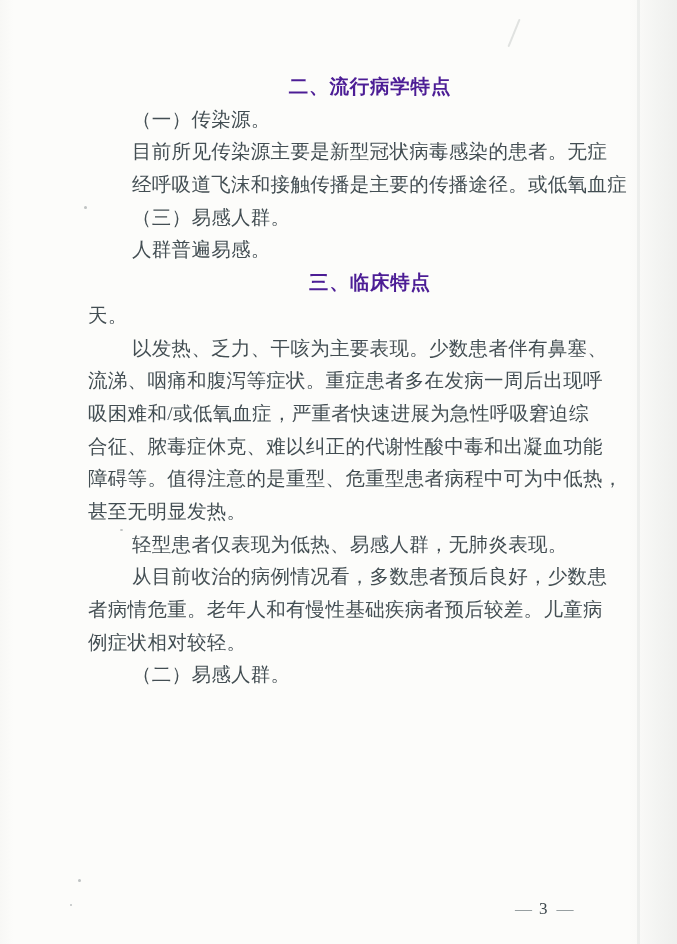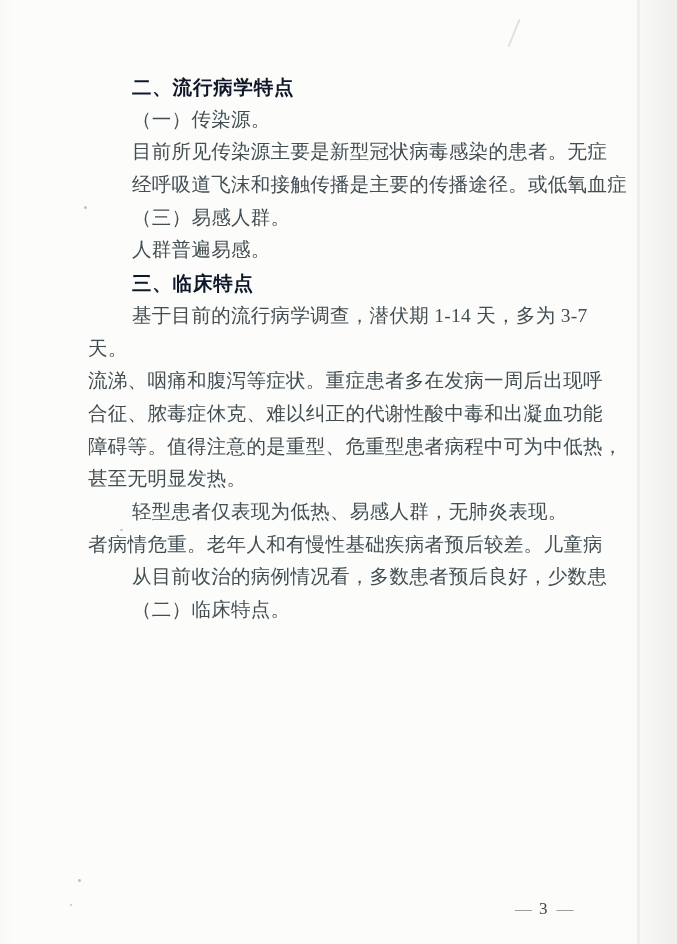--- a/index.html
+++ b/index.html
@@ -60,24 +60,25 @@
     letter-spacing: 0.3px;
   }
   .ln {
     white-space: nowrap;
     height: 32.7px;
   }
   .ind {
     padding-left: 44px;
   }
   .hd {
-    font-family: Liberation Sans, sans-serif;
+    font-family: Liberation Serif, serif;
     font-weight: 700;
-    color: #0f172a;
+    color: #4c1d95;
     letter-spacing: 0.8px;
+    text-align: center;
   }
   .page-number {
     position: absolute;
     left: 508px;
     top: 899px;
     font-size: 17px;
     color: #3e484d;
     letter-spacing: 2px;
     white-space: nowrap;
   }
@@ -100,27 +101,29 @@
   <div class="speck s4"></div>
 
   <div class="text-block">
     <div class="ln ind hd">二、流行病学特点</div>
     <div class="ln ind">（一）传染源。</div>
     <div class="ln ind">目前所见传染源主要是新型冠状病毒感染的患者。无症</div>
     <div class="ln ind">经呼吸道飞沫和接触传播是主要的传播途径。或低氧血症</div>
     <div class="ln ind">（三）易感人群。</div>
     <div class="ln ind">人群普遍易感。</div>
     <div class="ln ind hd">三、临床特点</div>
-    <div class="ln ind">基于目前的流行病学调查，潜伏期 1-14 天，多为 3-7</div>
     <div class="ln">天。</div>
+    <div class="ln ind">以发热、乏力、干咳为主要表现。少数患者伴有鼻塞、</div>
     <div class="ln">流涕、咽痛和腹泻等症状。重症患者多在发病一周后出现呼</div>
+    <div class="ln">吸困难和/或低氧血症，严重者快速进展为急性呼吸窘迫综</div>
     <div class="ln">合征、脓毒症休克、难以纠正的代谢性酸中毒和出凝血功能</div>
     <div class="ln">障碍等。值得注意的是重型、危重型患者病程中可为中低热，</div>
     <div class="ln">甚至无明显发热。</div>
     <div class="ln ind">轻型患者仅表现为低热、易感人群，无肺炎表现。</div>
+    <div class="ln ind">从目前收治的病例情况看，多数患者预后良好，少数患</div>
     <div class="ln">者病情危重。老年人和有慢性基础疾病者预后较差。儿童病</div>
-    <div class="ln ind">从目前收治的病例情况看，多数患者预后良好，少数患</div>
-    <div class="ln ind">（二）临床特点。</div>
+    <div class="ln">例症状相对较轻。</div>
+    <div class="ln ind">（二）易感人群。</div>
   </div>
 
   <div class="page-number"><span class="dash">—</span><span>3</span><span class="dash">—</span></div>
 
 </div>
 
 </body></html>

